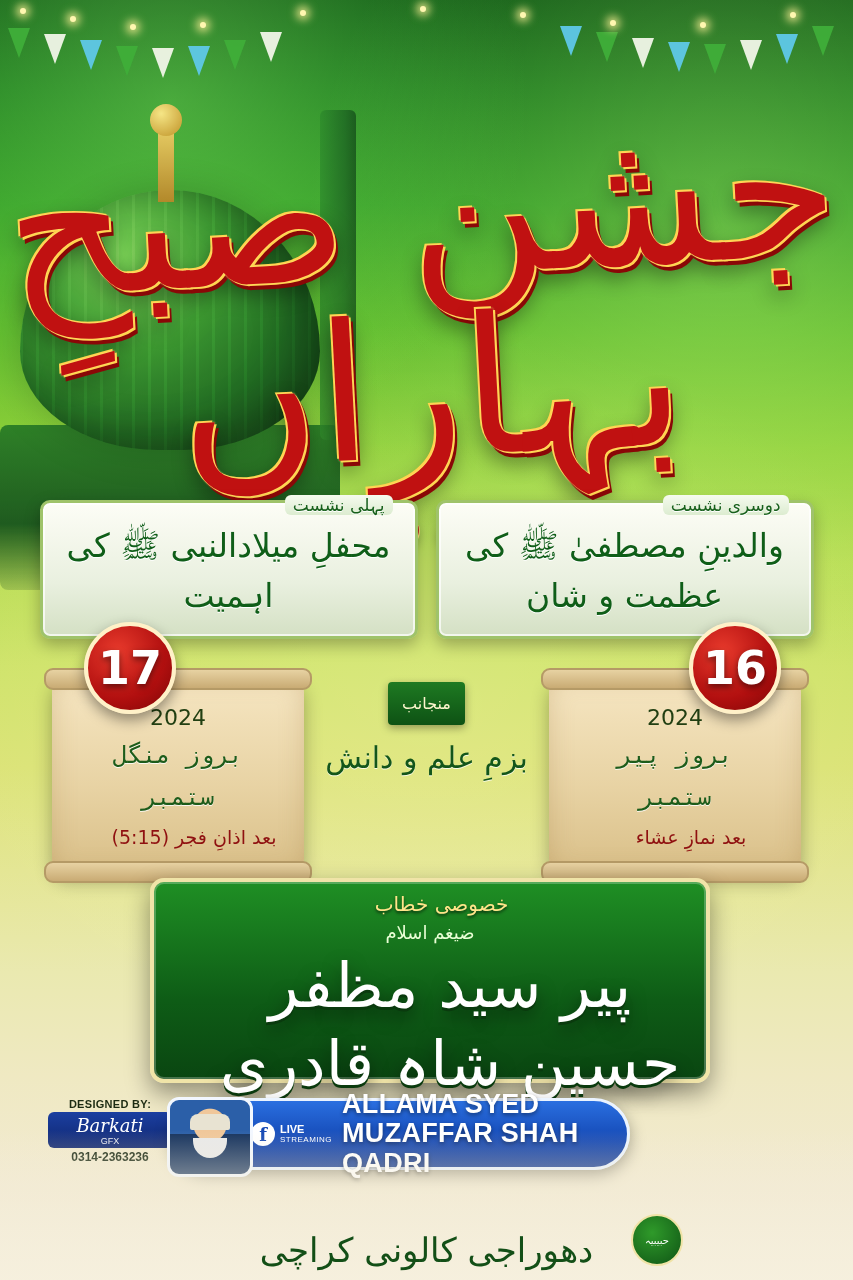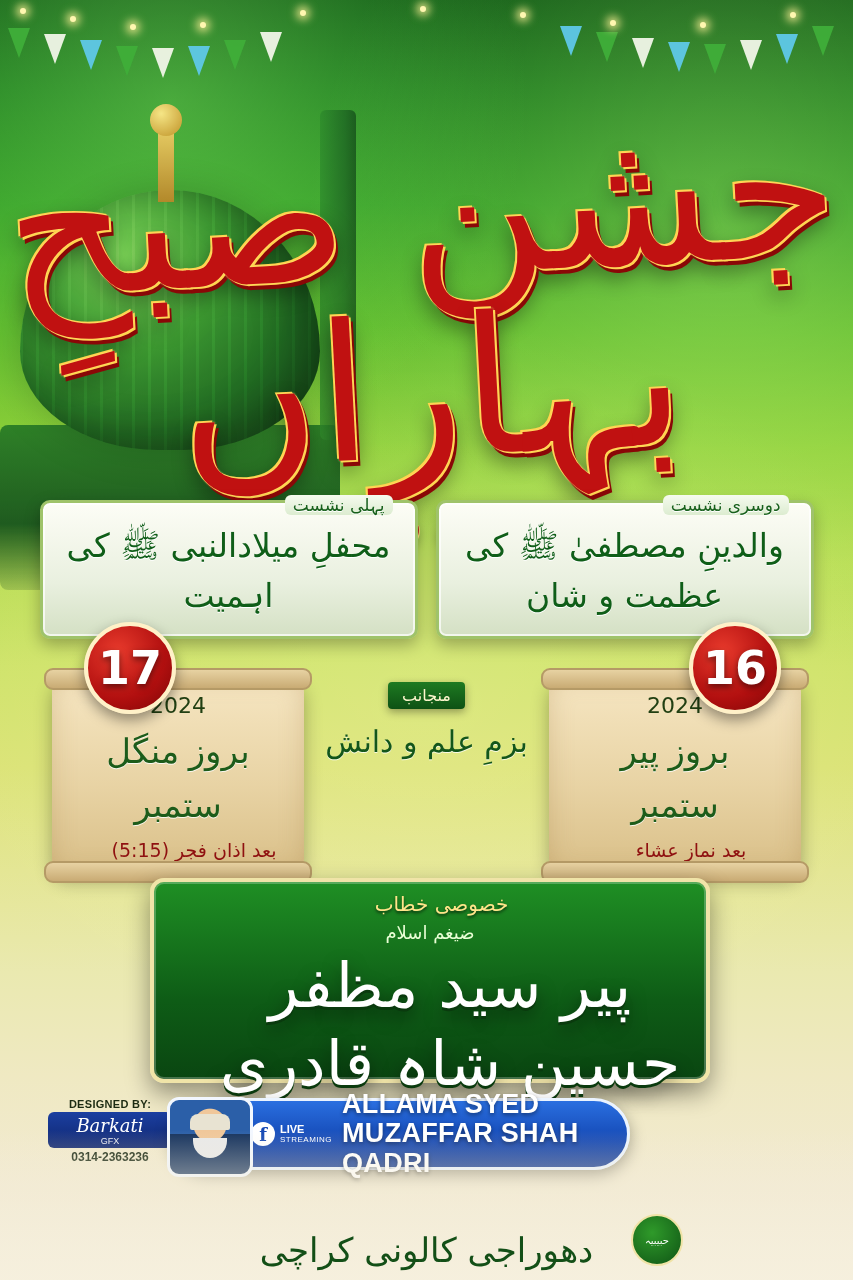--- a/index.html
+++ b/index.html
@@ -232,22 +232,22 @@
     position: absolute;
     inset: 14px 12px 12px;
     display: flex;
     flex-direction: column;
     align-items: center;
     justify-content: center;
     gap: 12px;
     text-align: center;
   }
   .scroll-date {
-    font-family: Liberation Sans, sans-serif;
-    font-size: 34px;
+    font-family: Liberation Mono, monospace;
+    font-size: 24px;
     color: #1d5c1a;
     text-shadow: 0 1px 0 rgba(255,255,255,0.8);
     line-height: 1.25;
   }
   .scroll-year {
     font-family: "DejaVu Sans", sans-serif;
     font-size: 22px;
     color: #213f12;
   }
   .scroll-note {
@@ -283,21 +283,21 @@
     width: 210px;
     text-align: center;
     direction: rtl;
   }
   .center-tag-pill {
     display: inline-block;
     background: linear-gradient(180deg, #1e7a22, #0e5214);
     color: #fff7cf;
     font-family: "DejaVu Sans", sans-serif;
     font-size: 16px;
-    padding: 4px 14px;
+    padding: 12px 14px;
     border-radius: 4px;
     box-shadow: 0 3px 8px rgba(0,0,0,0.35);
   }
   .center-tag-text {
     margin-top: 10px;
     font-family: "DejaVu Serif", "Liberation Serif", serif;
     font-size: 30px;
     line-height: 1.5;
     color: #13561a;
     text-shadow: 0 1px 0 rgba(255,255,255,0.75);

